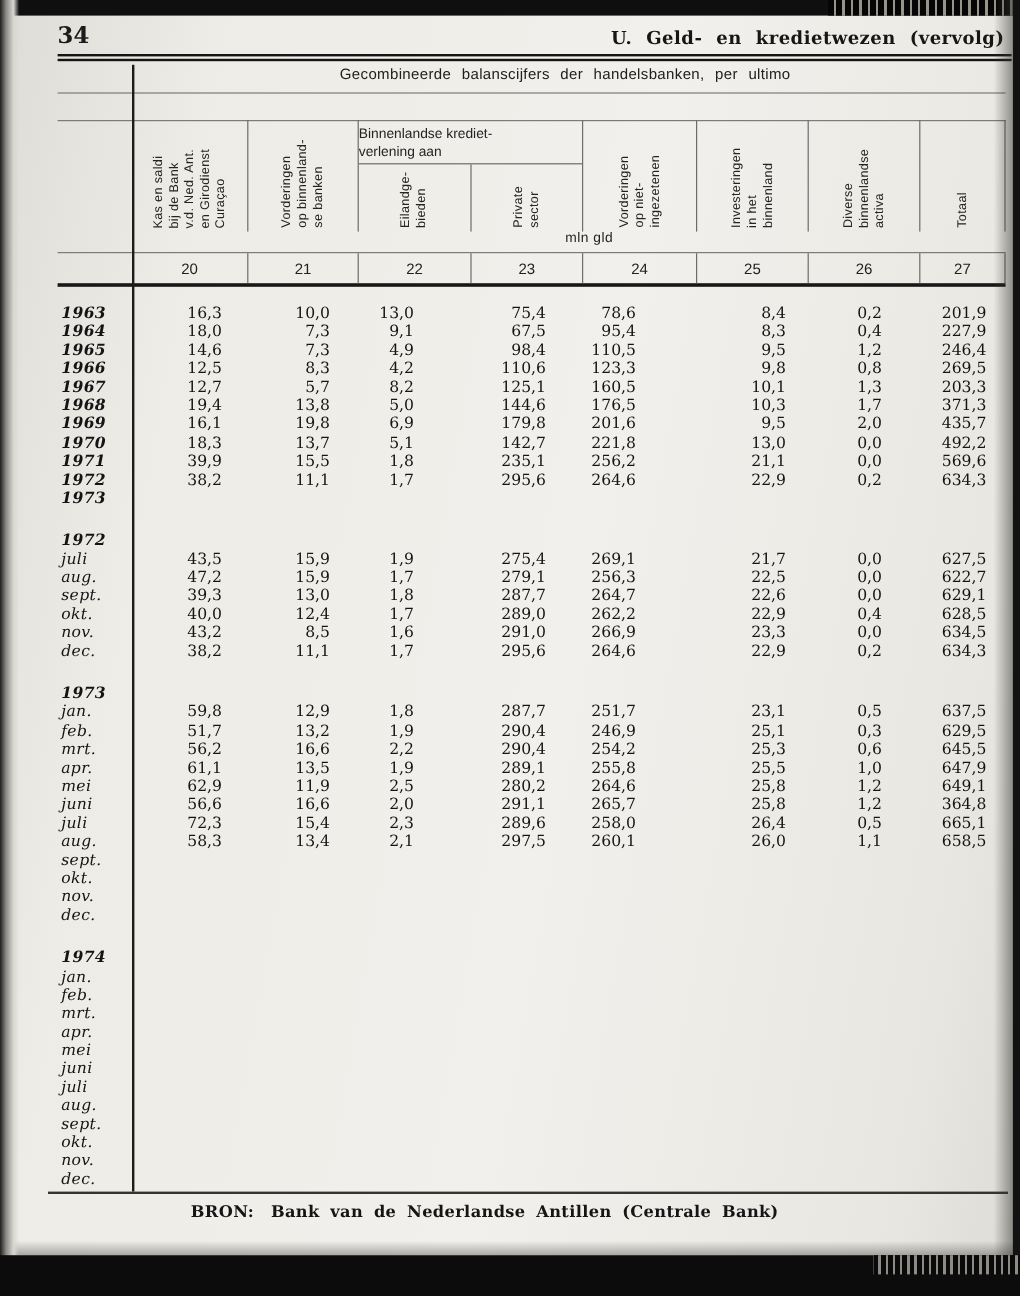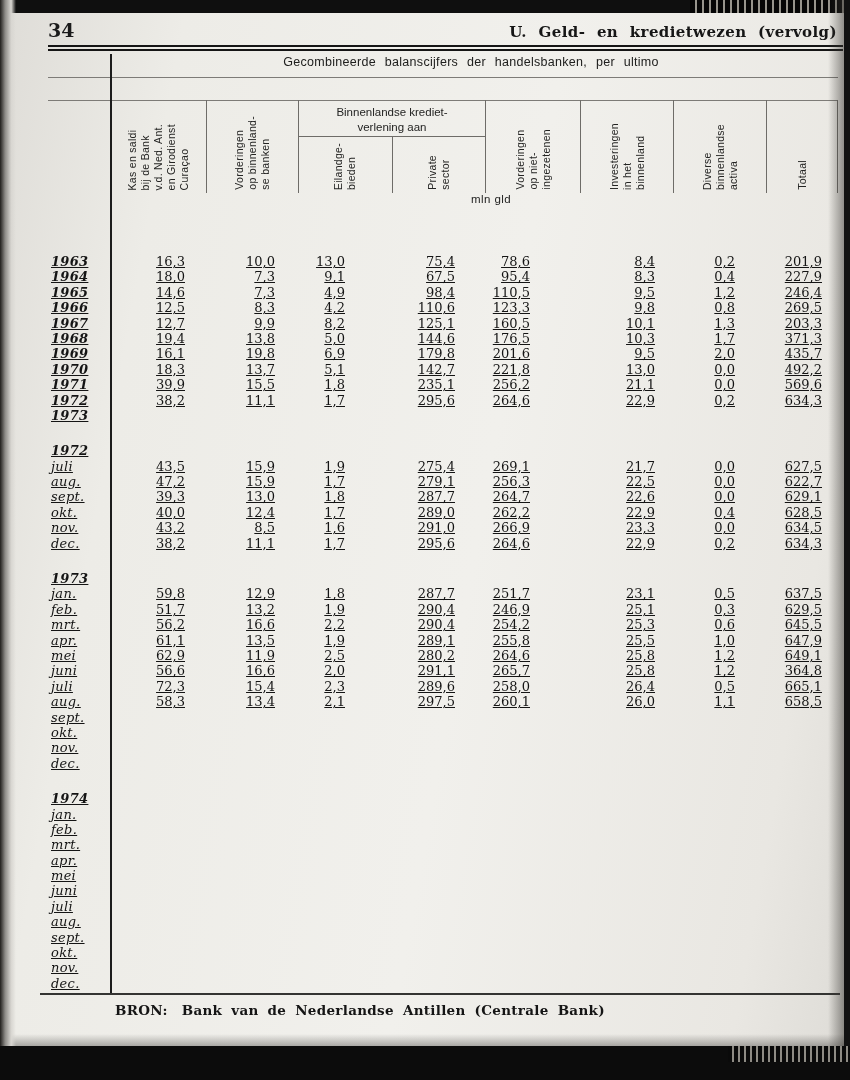--- a/index.html
+++ b/index.html
@@ -43,54 +43,54 @@
 
   .colheads{position:absolute;left:0;top:48px;width:790px;height:93px;display:grid;
         grid-template-columns:62px 96px 92px 187px 95px 93px 93px 72px;}
   .hc{display:flex;align-items:flex-end;justify-content:center;padding-bottom:3px;box-sizing:border-box;}
   .hc.bl{border-left:1px solid #6e6c68;}
   .hc.br{border-right:1px solid #6e6c68;}
   .rot{writing-mode:vertical-rl;transform:rotate(180deg);white-space:pre-line;
         font-family:"Liberation Sans",sans-serif;font-size:10.5px;line-height:13px;
         color:#242423;letter-spacing:.3px;}
   .hc-group{display:flex;flex-direction:column;border-left:1px solid #6e6c68;box-sizing:border-box;}
-  .group-title{height:37px;border-bottom:1px solid #6e6c68;text-align:center;
+  .group-title{height:37px;border-bottom:1px solid #6e6c68;text-align:left;
         font-family:"Liberation Sans",sans-serif;font-size:11.5px;line-height:15px;
         padding-top:5px;white-space:pre-line;color:#242423;box-sizing:border-box;}
   .group-cols{flex:1;display:flex;}
   .ghalf{flex:1;display:flex;align-items:flex-end;justify-content:center;padding-bottom:3px;}
   .ghalf + .ghalf{border-left:1px solid #6e6c68;}
 
   .unit-row{position:absolute;left:62px;top:141px;width:722px;height:17px;text-align:center;
         font-family:"Liberation Sans",sans-serif;font-size:11.5px;color:#242423;letter-spacing:.4px;padding-left:20px;}
   .colnums{position:absolute;left:0;top:158px;width:790px;height:25px;display:grid;
         grid-template-columns:62px 96px 92px 94px 93px 95px 93px 93px 72px;
         border-top:1px solid #7d7b77;border-bottom:3px solid #181817;box-sizing:content-box;
         font-family:"Liberation Sans",sans-serif;font-size:12.5px;color:#20201f;}
   .cn{display:flex;align-items:center;justify-content:center;box-sizing:border-box;}
   .cn.bl{border-left:1px solid #6e6c68;}
   .cn.br{border-right:1px solid #6e6c68;}
 
   
   .rows{position:absolute;left:0;top:186px;width:790px;padding-top:16px;}
   .trow{display:grid;grid-template-columns:62px 96px 92px 94px 93px 95px 93px 93px 72px;
-        height:15.4px;line-height:15.4px;font-size:13px;color:#141414;text-decoration:underline;}
+        height:15.4px;line-height:15.4px;font-size:13px;color:#141414;}
   .trow.spacer{height:20px;}
   .trow .lab{font-style:italic;padding-left:3px;letter-spacing:.3px;}
   .trow.year .lab,.trow.head .lab{font-weight:bold;}
   .trow .d{text-align:right;font-variant-numeric:tabular-nums;}
   .d0{padding-right:21px;} .d1{padding-right:23px;} .d2{padding-right:47px;}
   .d3{padding-right:30px;} .d4{padding-right:50px;} .d5{padding-right:18px;}
   .d6{padding-right:31px;} .d7{padding-right:16px;}
 
   .bottom-rule{position:absolute;left:-8px;top:941px;width:800px;height:2px;background:#343432;}
 
   .source-line{position:absolute;left:115px;top:1002px;font-size:13.5px;color:#151515;
         font-weight:bold;word-spacing:4px;letter-spacing:.3px;}
-  .source-line .src-label{margin-right:14px;}
+  .source-line .src-label{margin-right:14px;margin-left:44px;}
 
   
   .bleed-layer span{position:absolute;font-size:11.5px;color:rgba(100,97,90,.32);
         transform:scaleX(-1);filter:blur(.4px);letter-spacing:1px;white-space:nowrap;}
   .bleed-layer span:nth-of-type(1){left:430px;top:54px;}
   .bleed-layer span:nth-of-type(2){left:462px;top:192px;}
   .bleed-layer span:nth-of-type(3){left:512px;top:331px;}
   .bleed-layer span:nth-of-type(4){left:508px;top:360px;}
   .bleed-layer span:nth-of-type(5){left:495px;top:379px;}
   .bleed-layer span:nth-of-type(6){left:505px;top:397px;}
@@ -187,20 +187,31 @@
 binnenlandse
 activa</span>
         </div>
         <div class="hc bl br">
           <span class="rot">Totaal</span>
         </div>
       </div>
 
       <div class="unit-row">mln gld</div>
 
+      <div class="colnums">
+        <div class="cn"></div>
+        <div class="cn">20</div>
+        <div class="cn bl">21</div>
+        <div class="cn bl">22</div>
+        <div class="cn bl">23</div>
+        <div class="cn bl">24</div>
+        <div class="cn bl">25</div>
+        <div class="cn bl">26</div>
+        <div class="cn bl br">27</div>
+      </div>
 
       <div class="rows">
 
       <div class="trow year">
             <div class="c lab">1963</div>
             <div class="c d d0">16,3</div>
             <div class="c d d1">10,0</div>
             <div class="c d d2">13,0</div>
             <div class="c d d3">75,4</div>
             <div class="c d d4">78,6</div>
@@ -237,21 +248,21 @@
             <div class="c d d2">4,2</div>
             <div class="c d d3">110,6</div>
             <div class="c d d4">123,3</div>
             <div class="c d d5">9,8</div>
             <div class="c d d6">0,8</div>
             <div class="c d d7">269,5</div>
           </div>
           <div class="trow year">
             <div class="c lab">1967</div>
             <div class="c d d0">12,7</div>
-            <div class="c d d1">9,9</div>
+            <div class="c d d1">5,7</div>
             <div class="c d d2">8,2</div>
             <div class="c d d3">125,1</div>
             <div class="c d d4">160,5</div>
             <div class="c d d5">10,1</div>
             <div class="c d d6">1,3</div>
             <div class="c d d7">203,3</div>
           </div>
           <div class="trow year">
             <div class="c lab">1968</div>
             <div class="c d d0">19,4</div>

